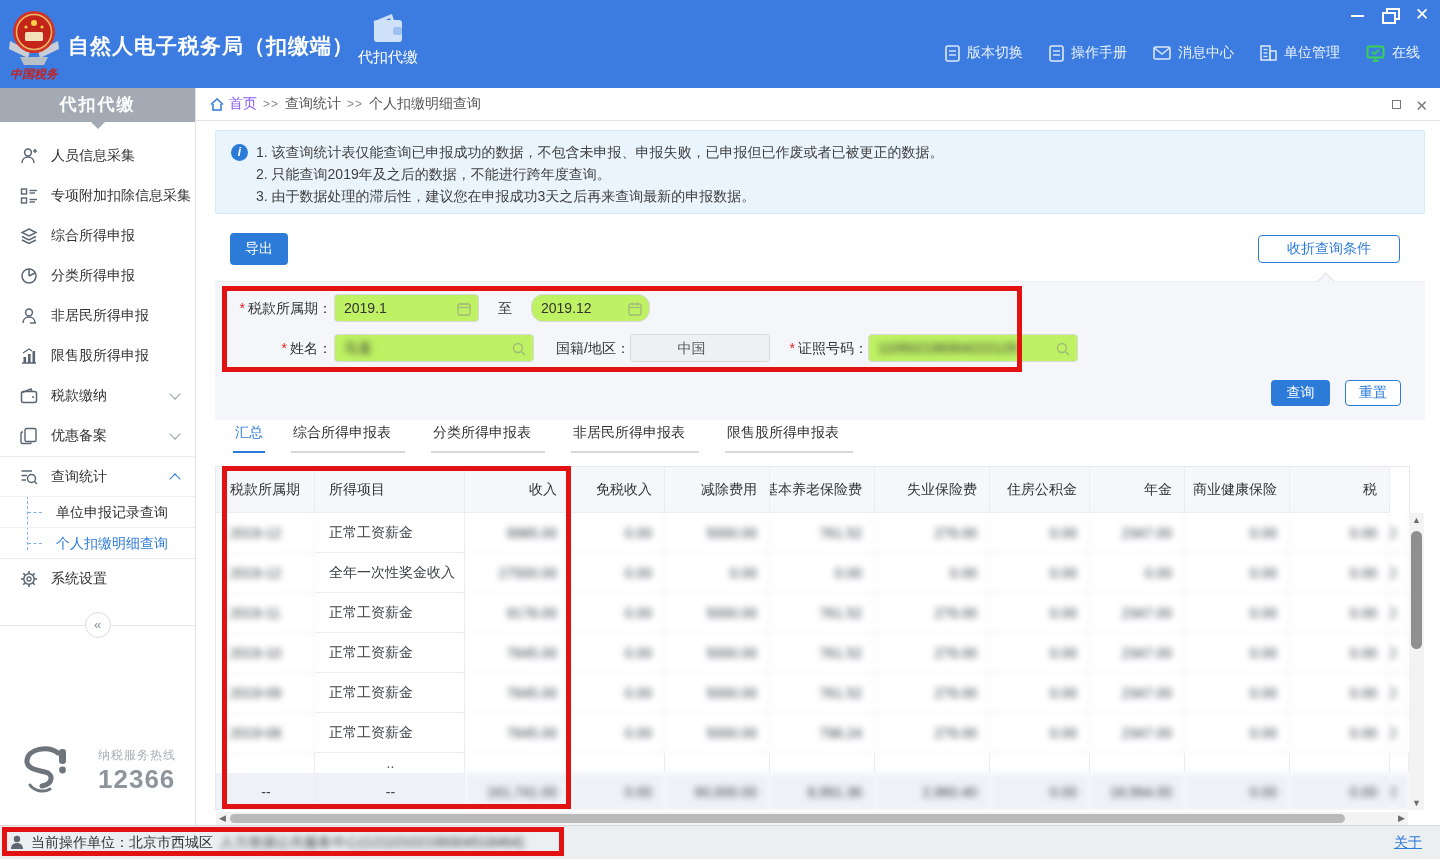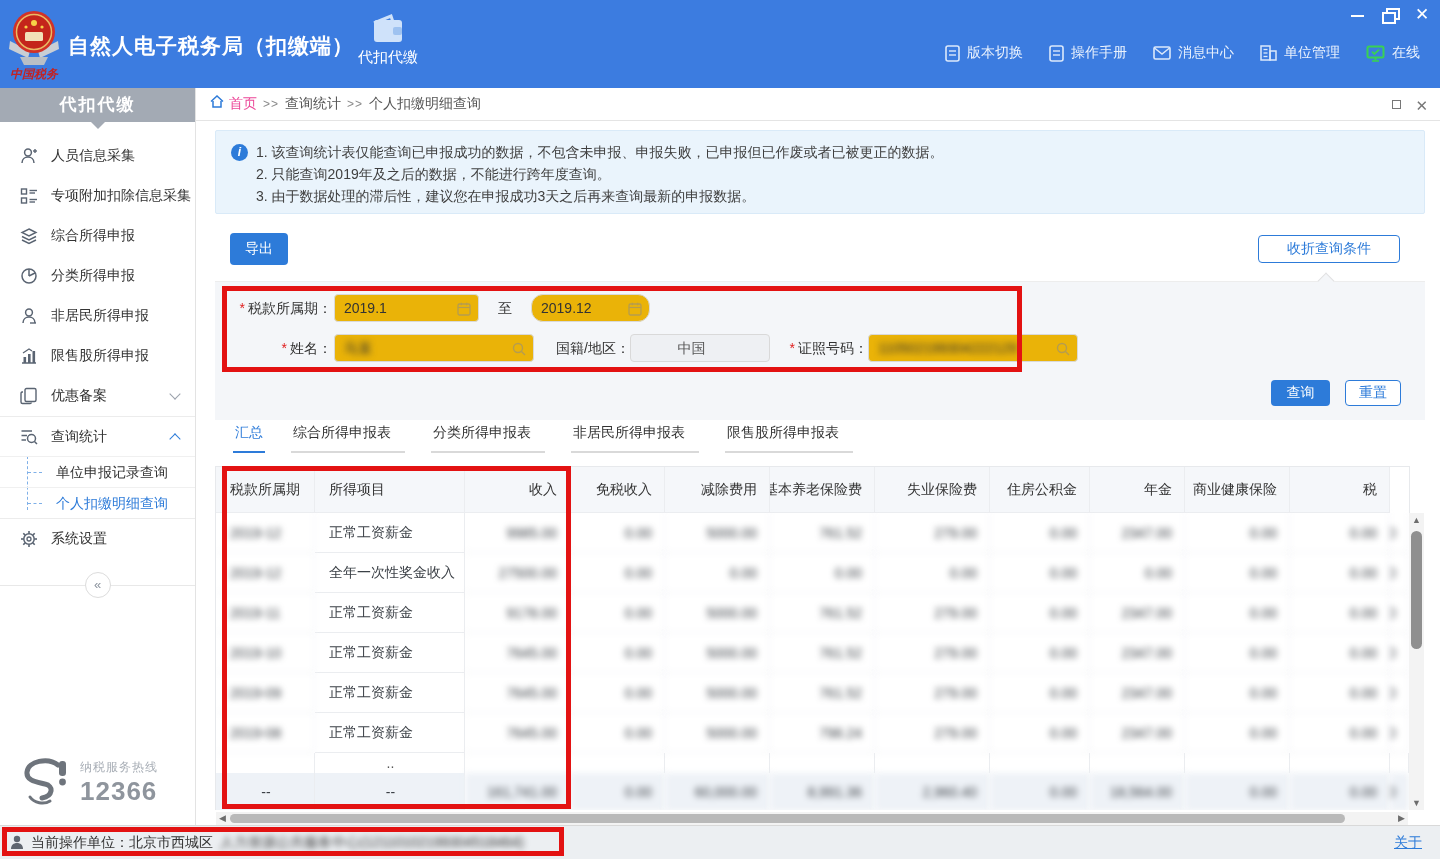--- a/index.html
+++ b/index.html
@@ -34,47 +34,47 @@
   .chev.down { transform:rotate(45deg); margin-top:-4px; }
   .chev.up { transform:rotate(-135deg); margin-top:4px; border-color:#2d7bd9; }
   .sb-sep-top { border-top:1px solid #ececec; }
   .sub-wrap { position:relative; border-bottom:1px solid #ececec; }
   .sub-wrap::before { content:""; position:absolute; left:27px; top:0; bottom:8px; border-left:1px dashed #7fb0e8; }
   .sub-item { height:31px; line-height:31px; padding-left:56px; position:relative; cursor:pointer; border-top:1px solid #f0f0f0; color:#333; }
   .sub-item::before { content:""; position:absolute; left:28px; top:15px; width:14px; border-top:1px dashed #7fb0e8; }
   .sub-item.active { color:#2d7bd9; }
   .collapse-line { position:relative; margin-top:26px; height:1px; background:#e8e8e8; }
   .collapse-btn { position:absolute; left:50%; top:-13px; margin-left:-13px; width:26px; height:26px; border-radius:50%; background:#fff; border:1px solid #dcdcdc; color:#8b939e; text-align:center; line-height:24px; font-size:13px; cursor:pointer; }
-  .hotline { position:absolute; left:18px; bottom:16px; display:flex; align-items:center; gap:8px; color:#9aa0a8; }
+  .hotline { position:absolute; left:18px; bottom:28px; display:flex; align-items:center; gap:26px; color:#9aa0a8; }
   .hotline-txt .hl1 { font-size:12px; letter-spacing:1px; color:#a7adb5; }
   .hotline-txt .hl2 { font-size:26px; font-weight:bold; color:#8f959d; letter-spacing:1px; }
 
   
   .content { position:absolute; left:196px; top:88px; width:1244px; height:737px; background:#fff; }
   .crumbbar { position:absolute; left:0; top:0; width:100%; height:33px; border-bottom:1px solid #e4e4e4; display:flex; align-items:center; padding-left:14px; gap:6px; background:#fff; }
-  .crumb-home { color:#ec4899; display:flex; align-items:flex-start; gap:5px; cursor:pointer; }
+  .crumb-home { color:#8b5cf6; display:flex; align-items:center; gap:5px; cursor:pointer; }
   .crumb-sep { color:#8a8a8a; font-size:12px; letter-spacing:1px; }
   .crumb-item { color:#555; }
   .panel-controls { position:absolute; right:12px; top:9px; display:flex; gap:14px; color:#777; }
   .pc-max { width:9px; height:9px; border:1.5px solid #777; margin-top:3px; cursor:pointer; }
   .pc-close { font-size:15px; cursor:pointer; }
 
   .notice { position:absolute; left:19px; top:42px; width:1210px; height:84px; background:#eaf4fc; border:1px solid #d9eaf8; border-radius:2px; padding:10px 14px 8px 40px; }
   .notice-icon { position:absolute; left:15px; top:13px; width:17px; height:17px; border-radius:50%; background:#2d7bd9; color:#fff; font-size:12px; font-weight:bold; text-align:center; line-height:17px; font-style:italic; }
   .notice-line { line-height:22px; color:#404040; }
 
   .btn { border:none; border-radius:4px; cursor:pointer; font-family:Liberation Mono, monospace; font-size:14px; }
   .btn-export { position:absolute; left:34px; top:145px; width:58px; height:32px; background:#2d7bd9; color:#fff; }
   .btn-collapse { position:absolute; left:1062px; top:147px; width:142px; height:28px; background:#fff; border:1px solid #2d7bd9; color:#2d7bd9; border-radius:4px; }
   .caret-up { position:absolute; left:1124px; top:187px; width:12px; height:12px; background:#f4f6f9; border-left:1px solid #e2e2e2; border-top:1px solid #e2e2e2; transform:rotate(45deg); z-index:3; }
 
   .filter-panel { position:absolute; left:19px; top:193px; width:1210px; height:139px; background:#f4f6f9; border-top:1px solid #ededed; }
   .f-label { position:absolute; text-align:right; color:#333; line-height:28px; }
   .req { color:#e02020; margin-right:3px; }
-  .f-input { position:absolute; height:28px; background:#eab308; border:1px solid #d9d9d9; border-radius:4px; padding:0 26px 0 9px; line-height:26px; color:#333; font-size:14px; }
+  .f-input { position:absolute; height:28px; background:#bef264; border:1px solid #d9d9d9; border-radius:4px; padding:0 26px 0 9px; line-height:26px; color:#333; font-size:14px; }
   .f-input.disabled { background:#eef0f3; color:#555; }
   .f-ico { position:absolute; top:7px; right:7px; width:14px; height:14px; opacity:.55; }
   .btn-query { position:absolute; left:1075px; top:292px; width:59px; height:26px; background:#2d7bd9; color:#fff; }
   .btn-reset { position:absolute; left:1149px; top:292px; width:56px; height:26px; background:#fff; border:1px solid #2d7bd9; color:#2d7bd9; border-radius:4px; }
 
   .tabs { position:absolute; left:37px; top:336px; display:flex; gap:26px; }
   .tab { padding:0 14px 9px 2px; border-bottom:2px solid #d9d9d9; color:#333; cursor:pointer; }
   .tab.active { color:#2d7bd9; border-bottom-color:#2d7bd9; padding-right:2px; }
 
   
@@ -239,20 +239,29 @@
       </div>
       <div class="sb-item">
         <svg width="18" height="18" viewBox="0 0 18 18">
             <line x1="2" y1="16" x2="16" y2="16" stroke="#5a6472" stroke-width="1.5"></line>
             <rect x="3.5" y="10" width="2.6" height="6" fill="#5a6472"></rect>
             <rect x="8" y="7" width="2.6" height="9" fill="#5a6472"></rect>
             <rect x="12.5" y="4" width="2.6" height="12" fill="#5a6472"></rect>
             <path d="M3 6 L9 2 L12 4" fill="none" stroke="#5a6472" stroke-width="1.2"></path>
           </svg>
         <span>限售股所得申报</span>
+      </div>
+      <div class="sb-item">
+        <svg width="18" height="18" viewBox="0 0 18 18">
+            <rect x="1.5" y="4.5" width="15" height="11" rx="2" fill="none" stroke="#5a6472" stroke-width="1.5"></rect>
+            <path d="M2 5.5 L11 2 L12 4.5" fill="none" stroke="#5a6472" stroke-width="1.4"></path>
+            <line x1="12" y1="10" x2="14" y2="10" stroke="#5a6472" stroke-width="1.6"></line>
+          </svg>
+        <span>税款缴纳</span>
+        <span class="chev down"></span>
       </div>
       <div class="sb-item">
         <svg width="18" height="18" viewBox="0 0 18 18">
             <rect x="5" y="1.5" width="11" height="13" rx="1.5" fill="none" stroke="#5a6472" stroke-width="1.4"></rect>
             <path d="M3 5 L2 5 a1.5 1.5 0 0 0 -1 1.5 V15 a1.5 1.5 0 0 0 1.5 1.5 H10 a1.5 1.5 0 0 0 1.5 -1" fill="none" stroke="#5a6472" stroke-width="1.4"></path>
           </svg>
         <span>优惠备案</span>
         <span class="chev down"></span>
       </div>
       <div class="sb-item sb-sep-top">

